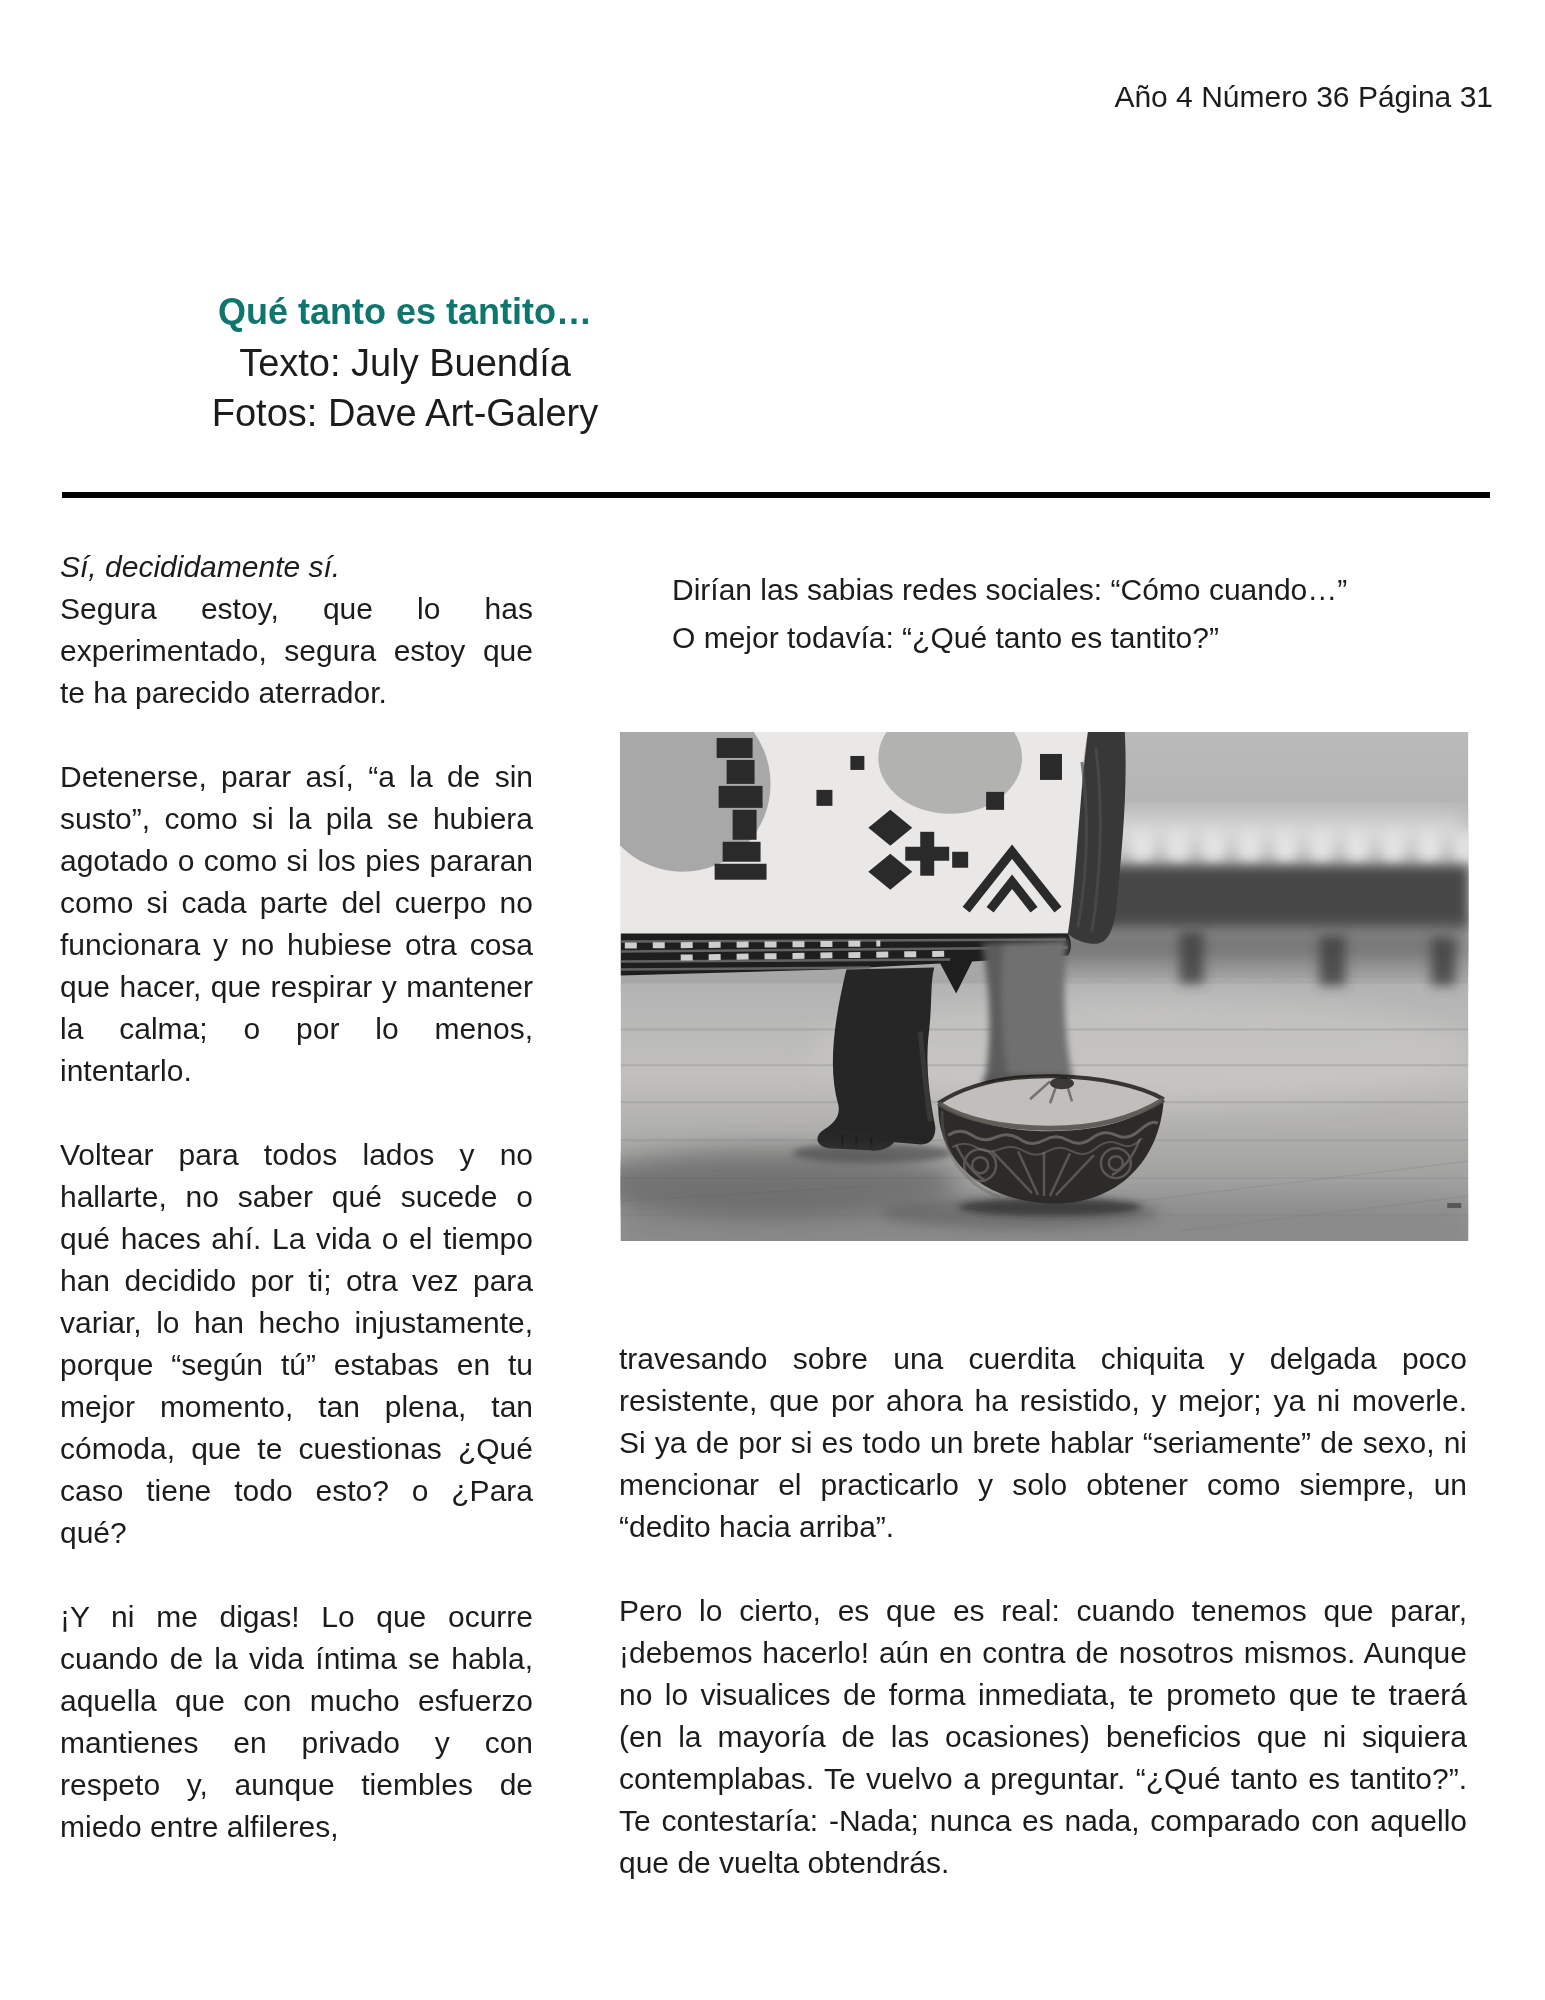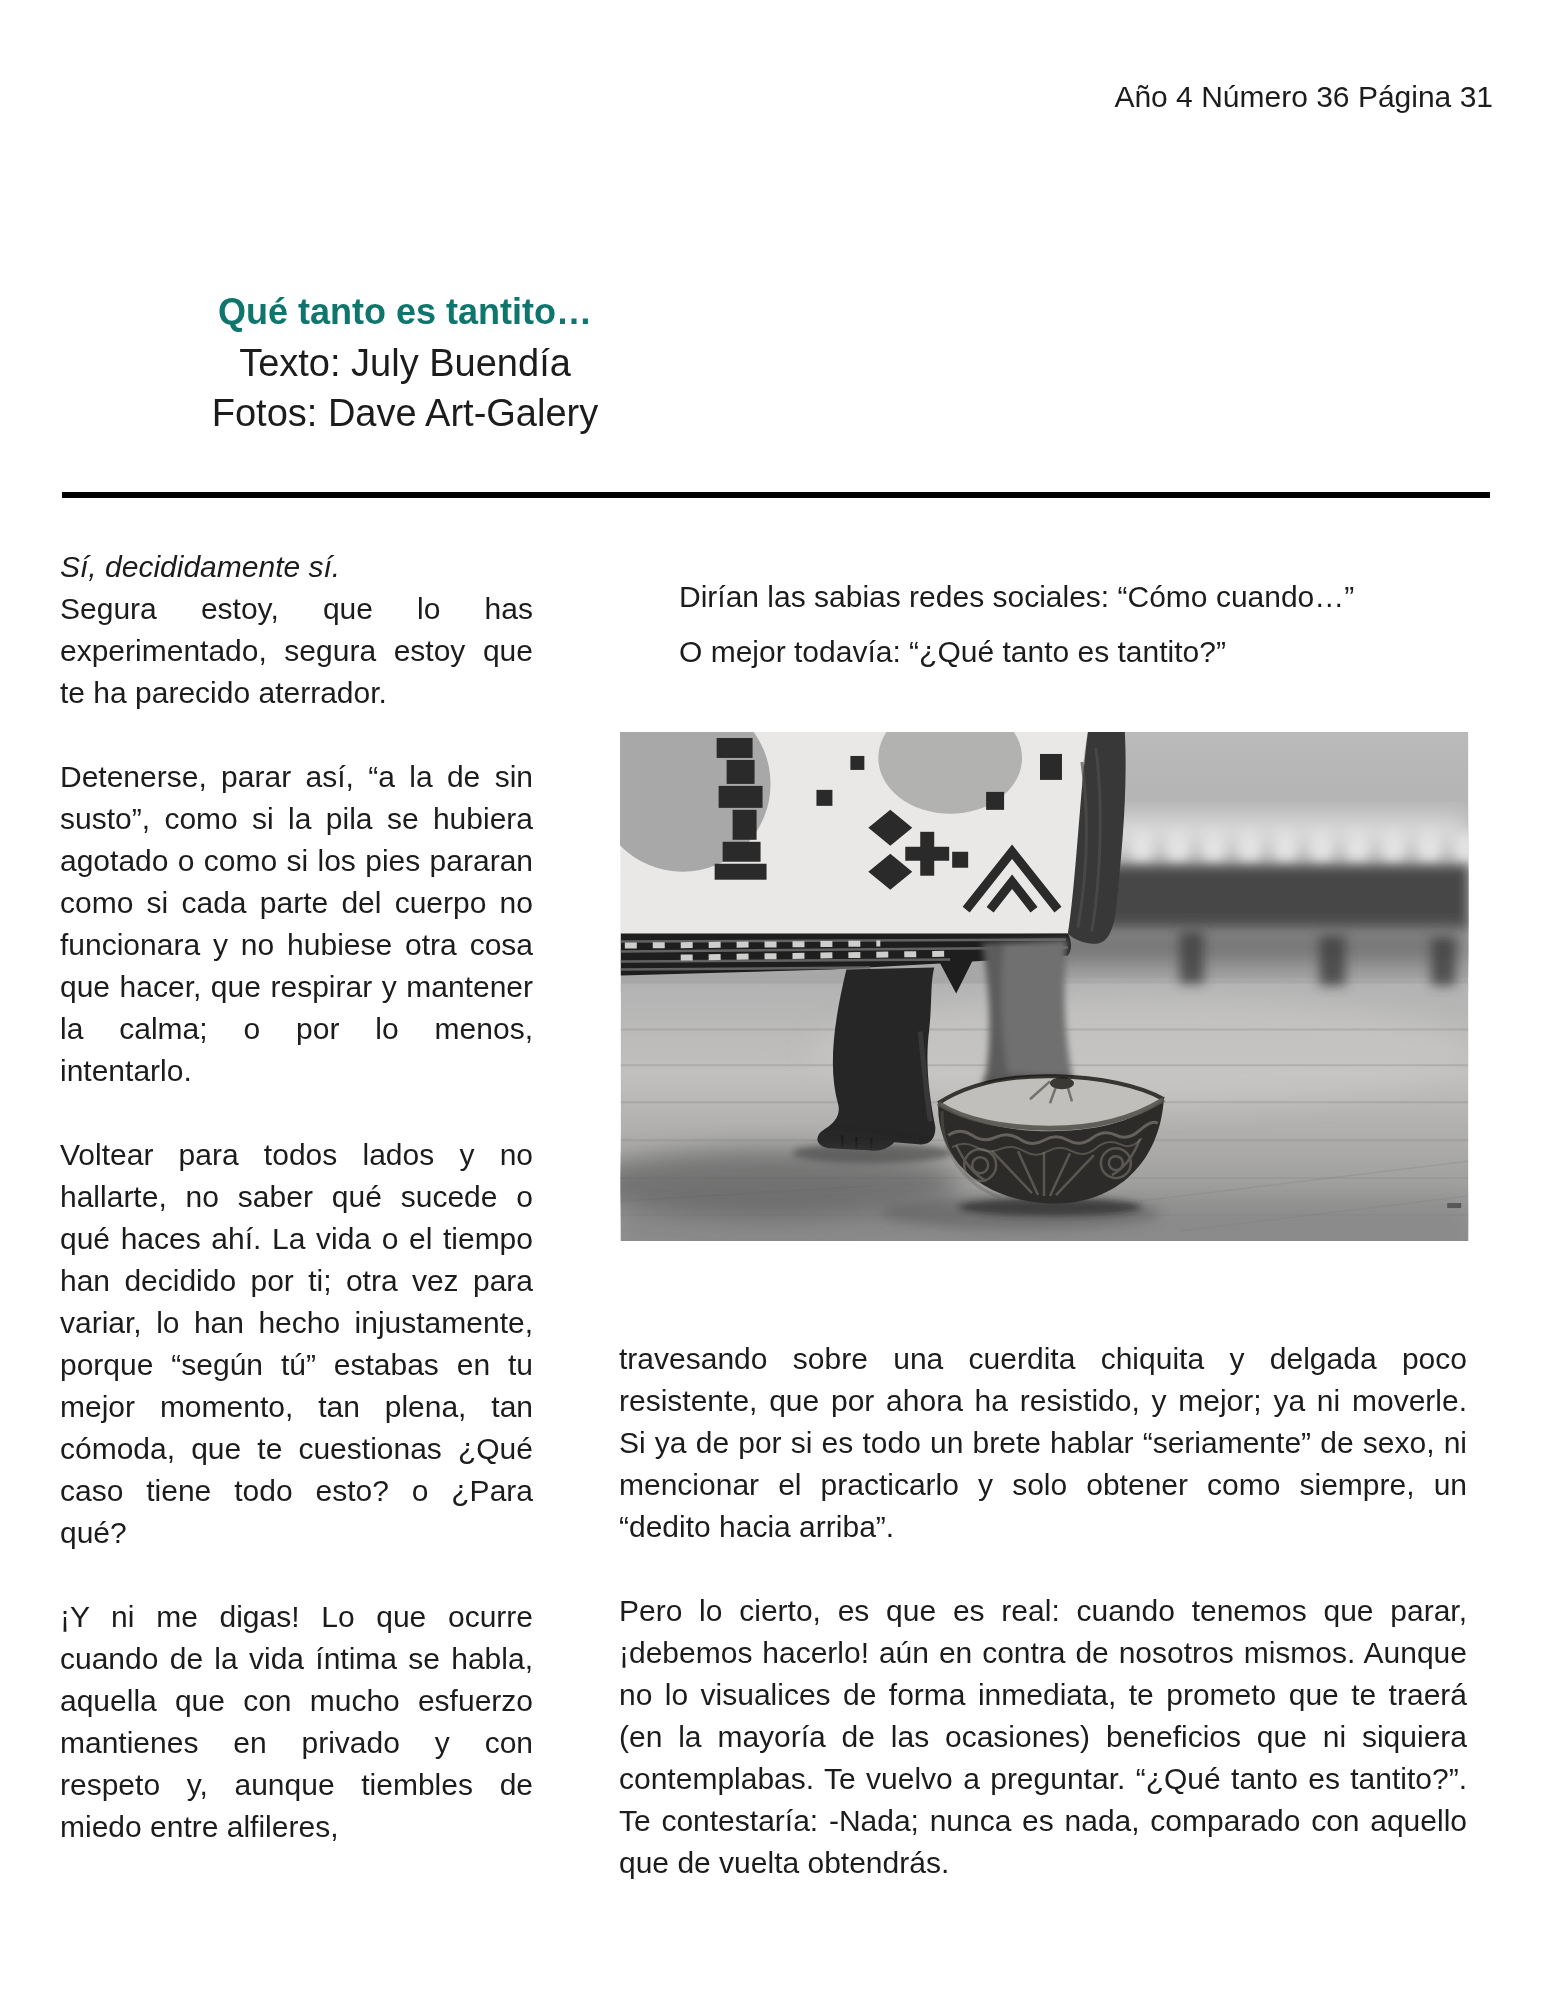--- a/index.html
+++ b/index.html
@@ -13,21 +13,21 @@
   .title-block{position:absolute;left:60px;top:286px;width:690px;text-align:center;}
   .title-block h1{margin:0;font-size:36px;line-height:52px;font-weight:bold;color:#0f766e;}
   .title-block .credit{font-size:38px;line-height:50px;}
   .rule{position:absolute;left:62px;top:492px;width:1428px;height:6px;background:#000;}
   .col-left{position:absolute;left:60px;top:546px;width:473px;
     font-size:30px;line-height:42px;text-align:justify;}
   .col-left p{margin:0 0 42px 0;}
   .col-left p.no-gap{margin:0;font-style:italic;}
   .col-right-intro{position:absolute;left:667px;top:563px;width:800px;
     font-size:30px;line-height:43px;}
-  .col-right-intro p{margin:12px;}
+  .col-right-intro p{margin:5px;}
   .photo{position:absolute;left:620px;top:732px;width:849px;height:509px;margin:0;}
   .photo svg{display:block;width:100%;height:100%;}
   .col-right-main{position:absolute;left:608px;top:1338px;width:859px;
     font-size:30px;line-height:42px;text-align:justify;}
   .col-right-main p{margin:0 0 42px 11px;}
 </style>
 </head>
 <body>
 
 <div class="page">

